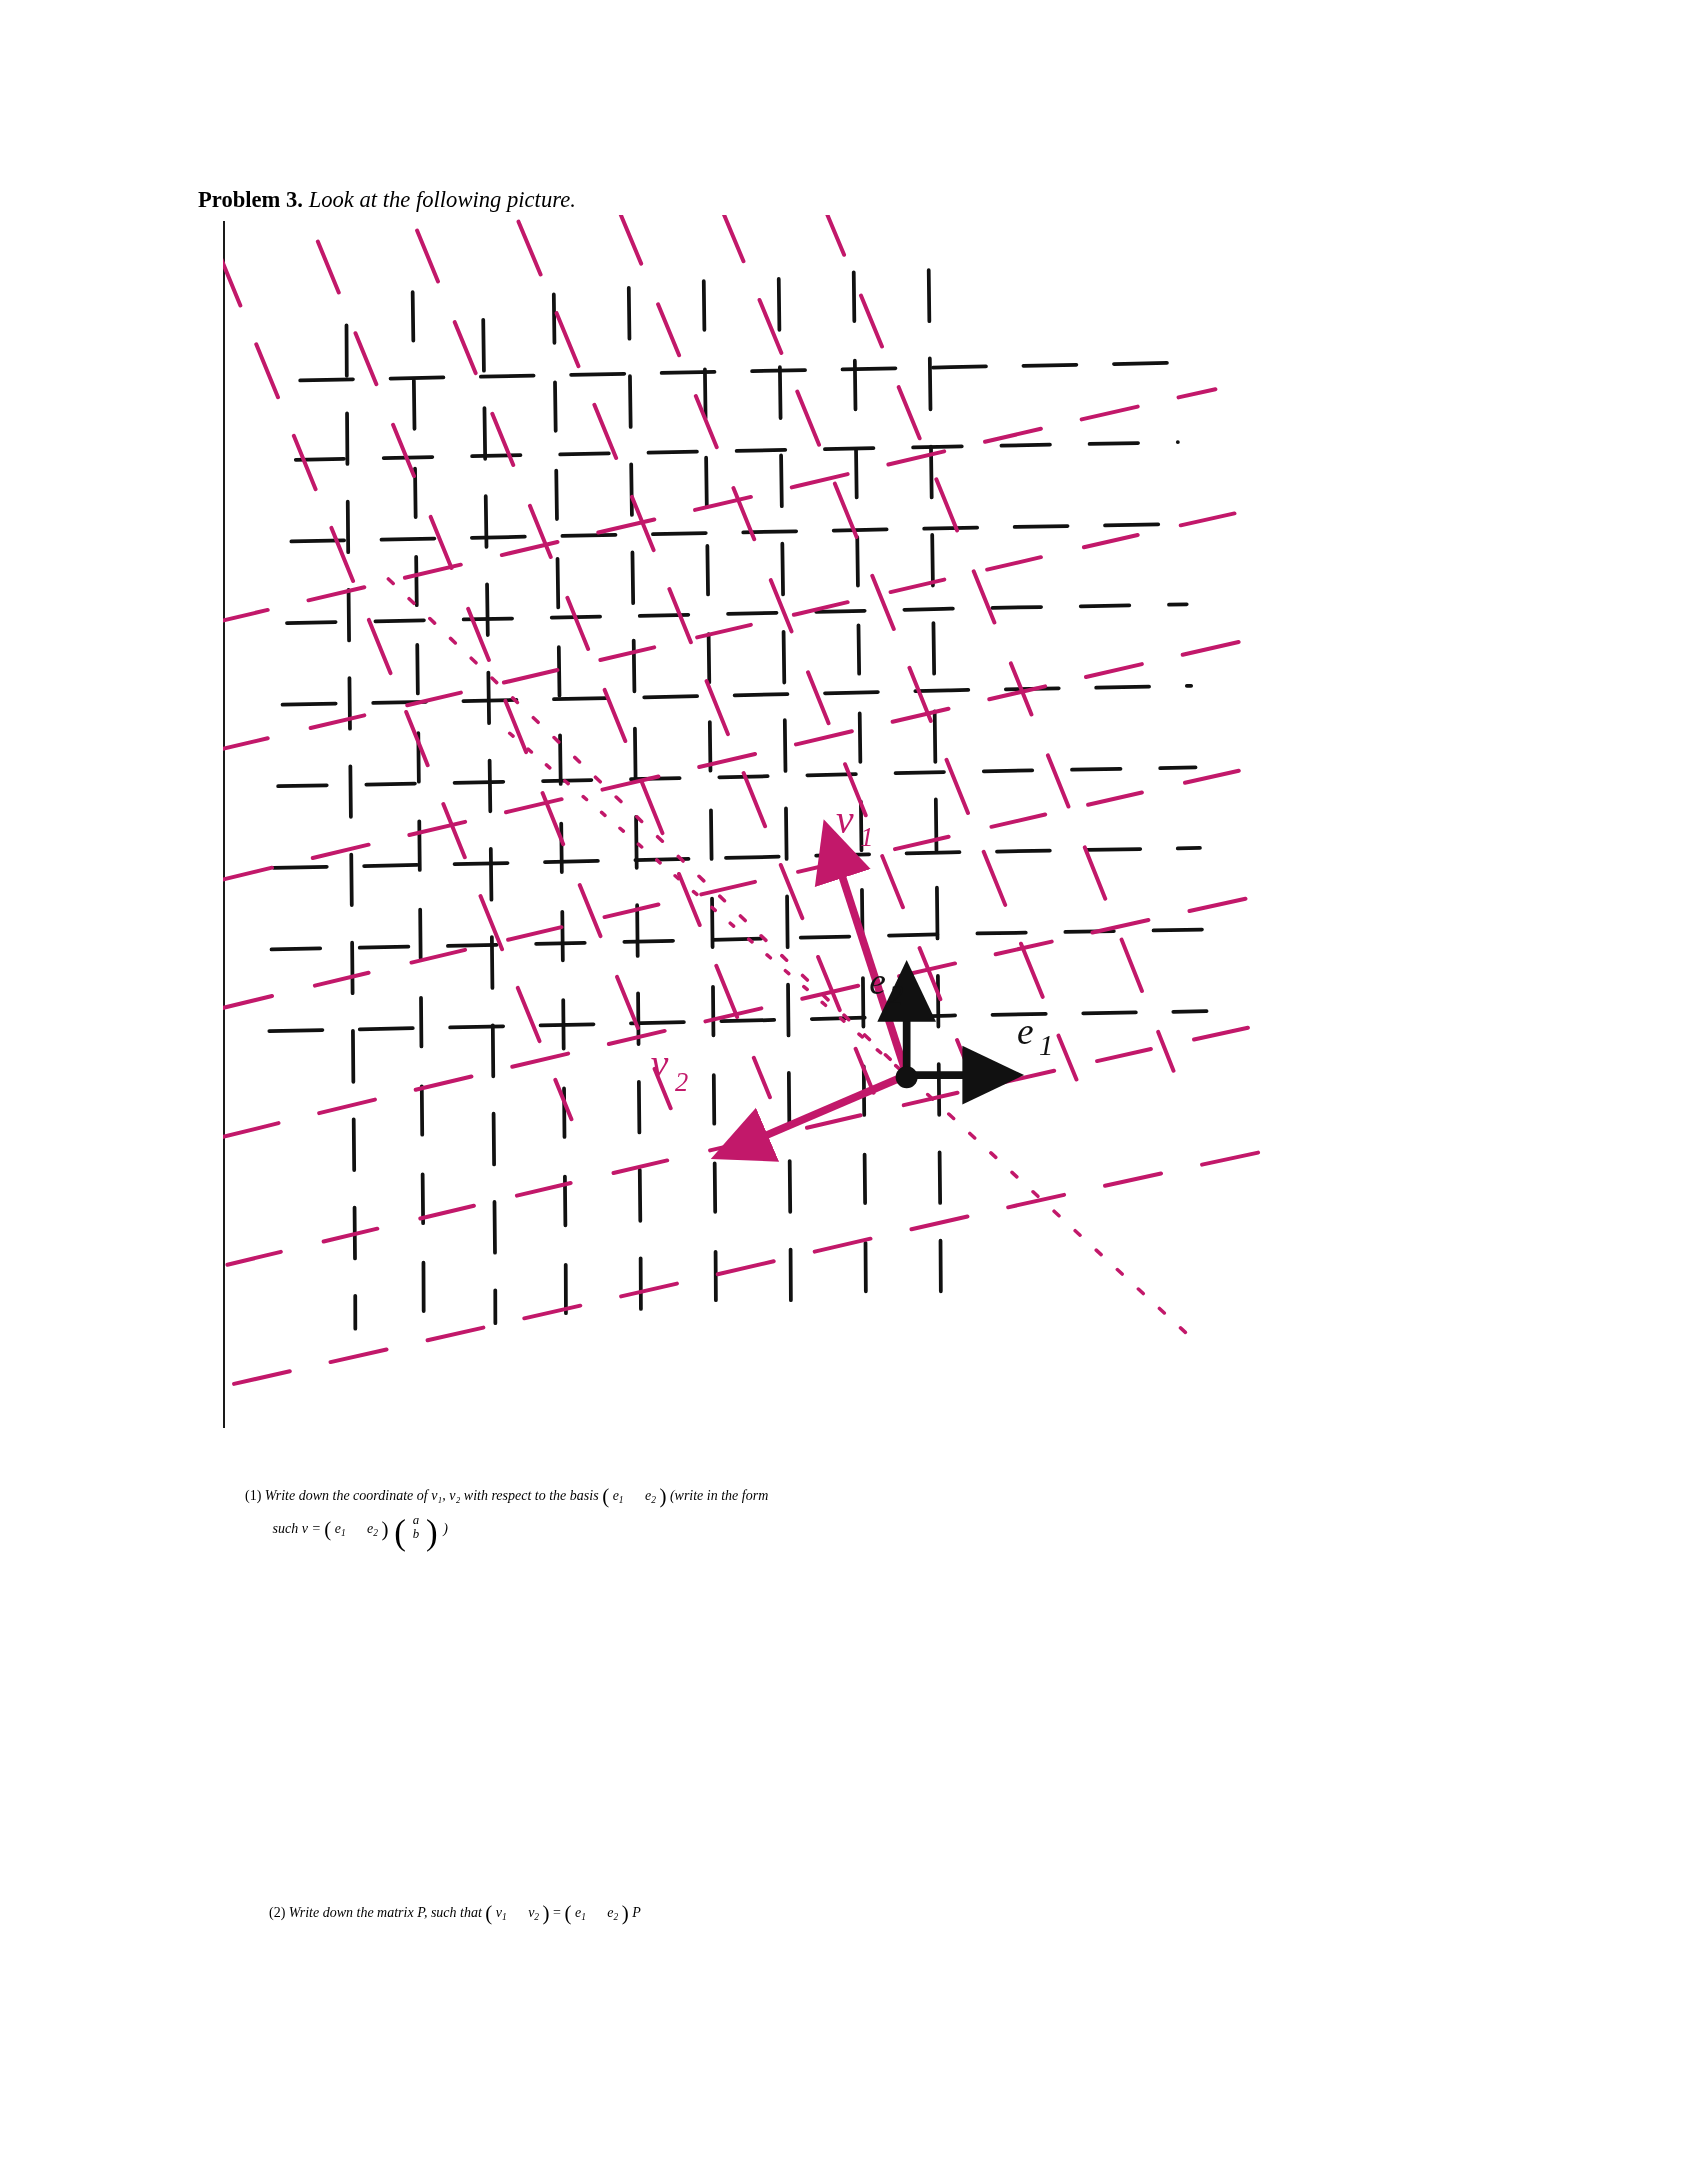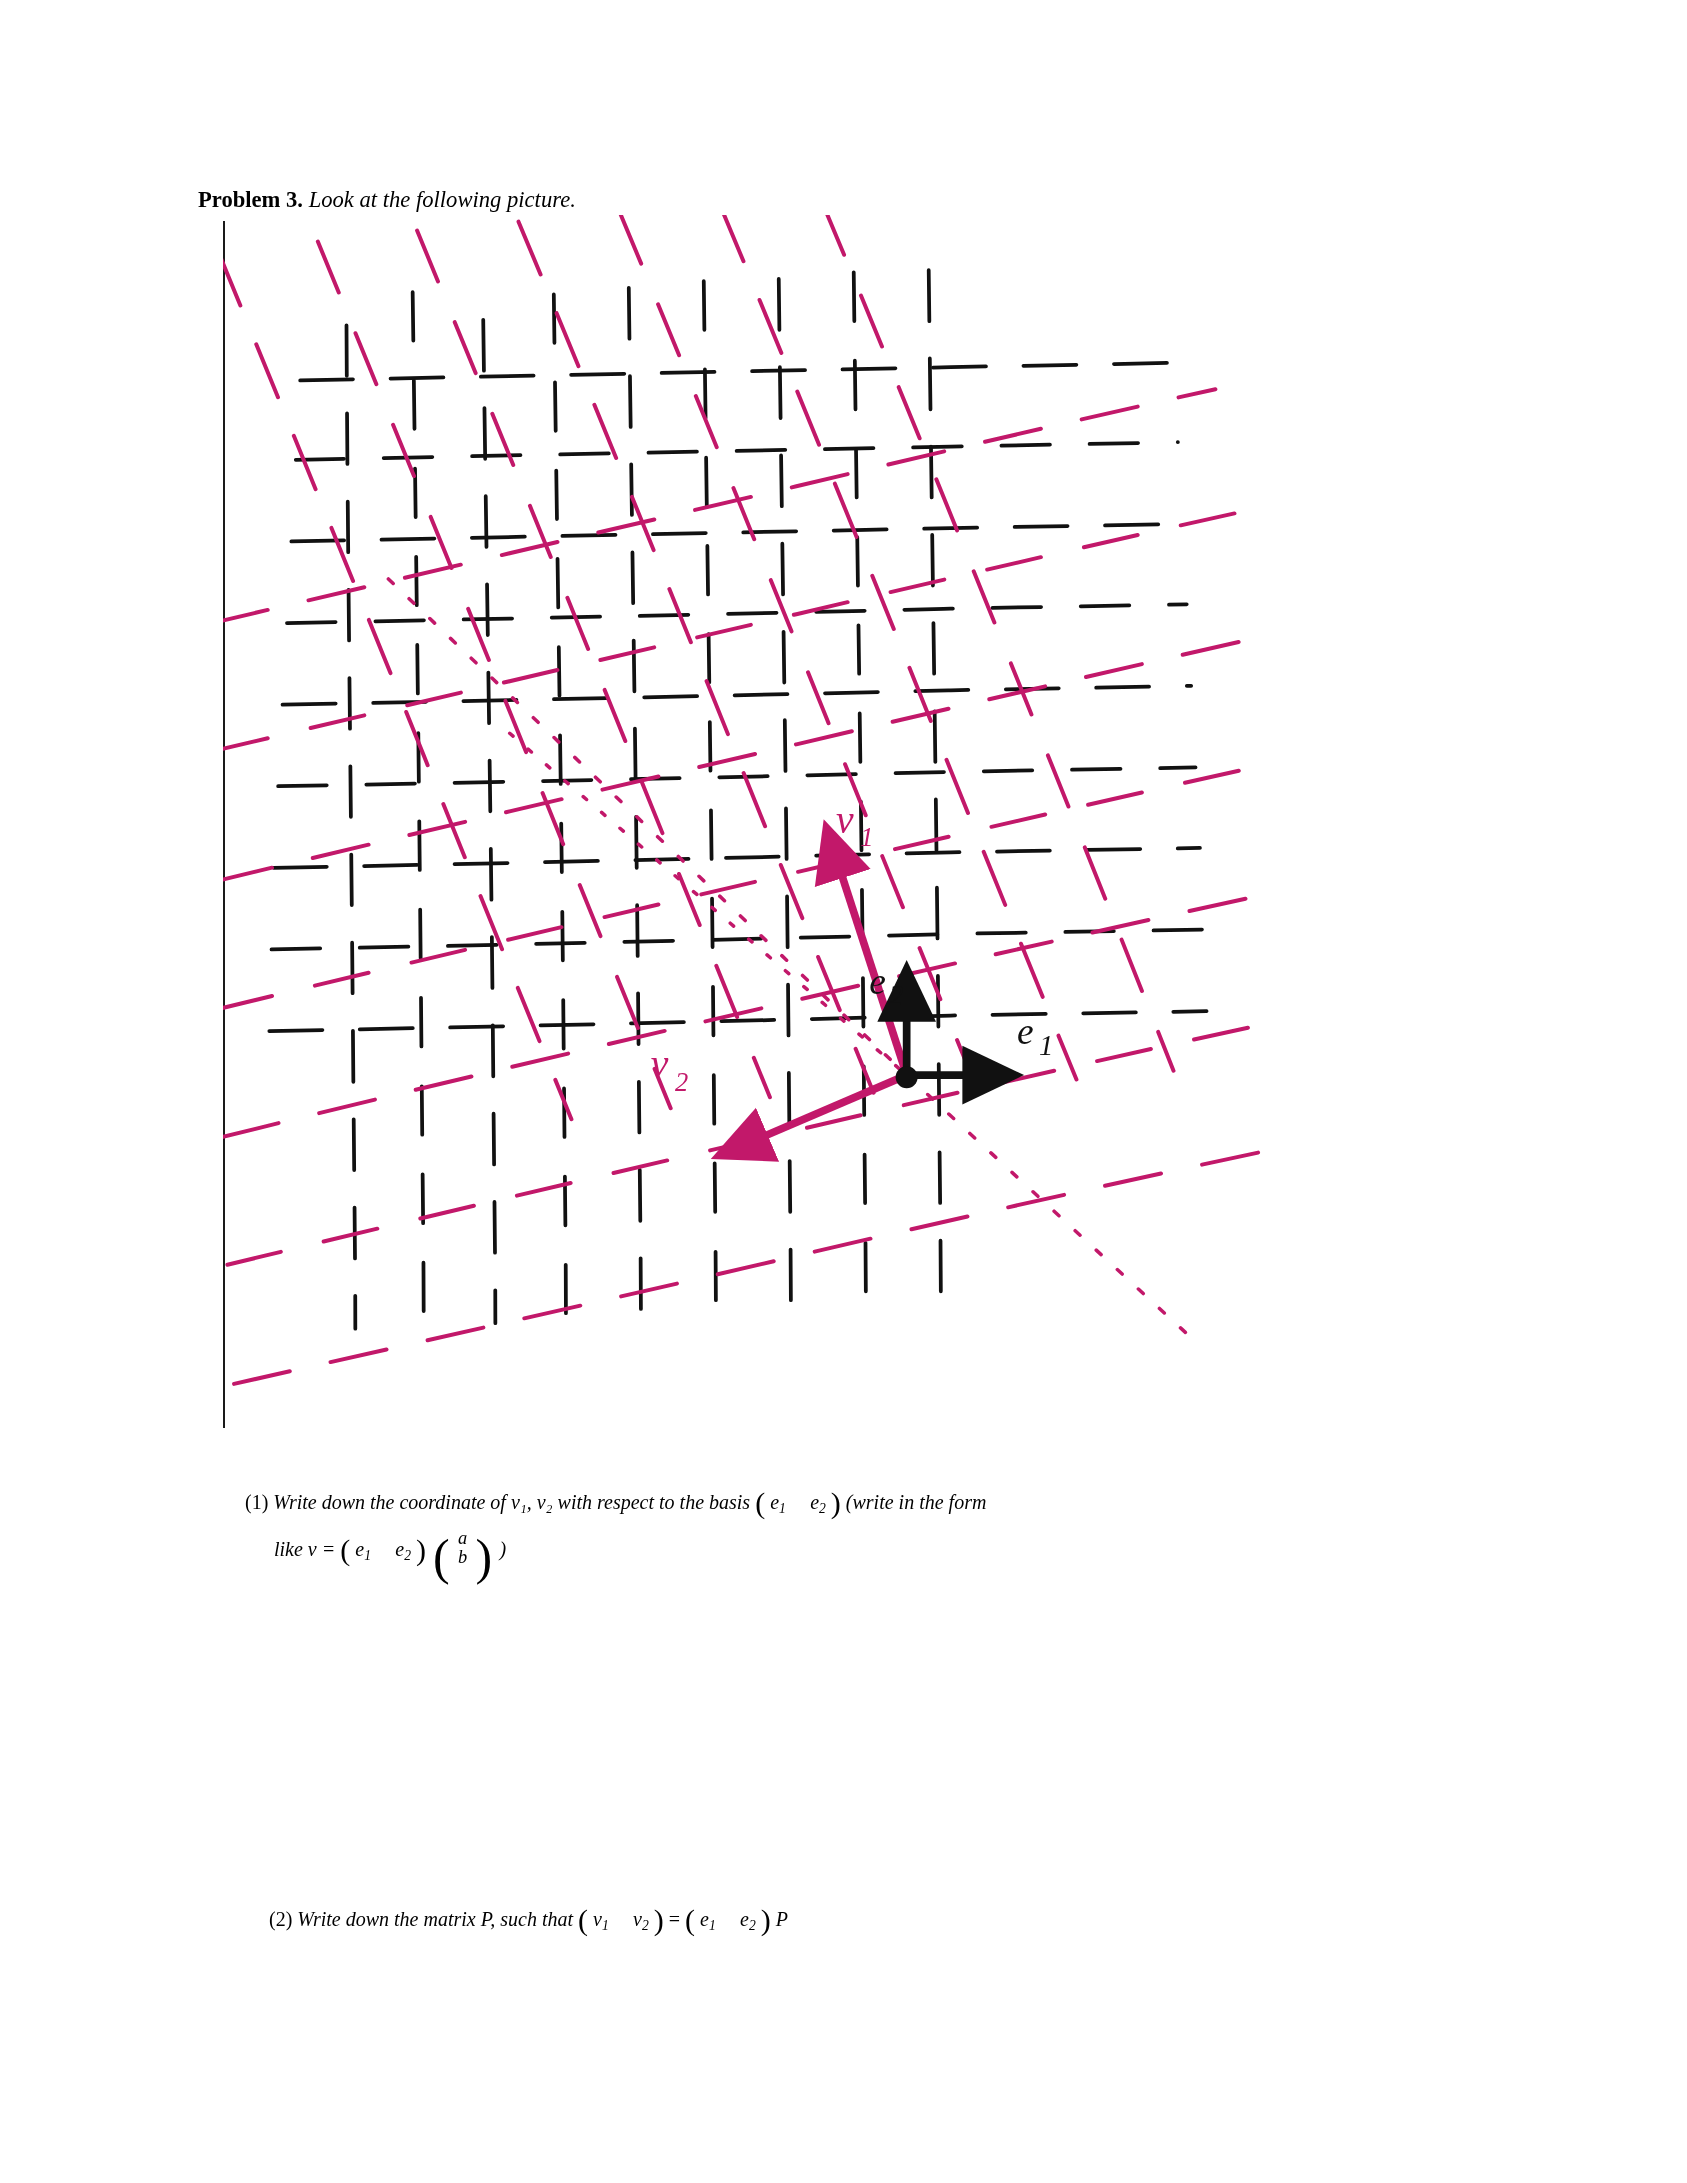--- a/index.html
+++ b/index.html
@@ -46,21 +46,21 @@
   .problem-head .bold {
     font-weight: bold;
   }
   .problem-head .ital {
     font-style: italic;
   }
 
   .qblock {
     position: absolute;
     font-style: italic;
-    font-size: 20px;
+    font-size: 14px;
     line-height: 1.55;
   }
   #q1 { left: 245px; top: 1480px; width: 1268px; }
   #q2 { left: 245px; top: 1897px; width: 1268px; margin-left: 24px; }
 
   .num {
     font-style: normal;
   }
   .sub {
     font-size: 0.68em;
@@ -216,21 +216,21 @@
     <span class="tuple">
       <span class="paren-big">(</span>
       <span>e</span><span class="sub">1</span>
       <span class="gap"></span>
       <span>e</span><span class="sub">2</span>
       <span class="paren-big">)</span>
     </span>
     <span>(write in the form</span>
     <br>
     <span style="display:inline-block;width:24px"></span>
-    <span>like v =</span>
+    <span>such v =</span>
     <span class="tuple">
       <span class="paren-big">(</span>
       <span>e</span><span class="sub">1</span>
       <span class="gap"></span>
       <span>e</span><span class="sub">2</span>
       <span class="paren-big">)</span>
     </span>
     <span class="colvec">
       <span class="big-par">(</span>
       <span class="stack">

